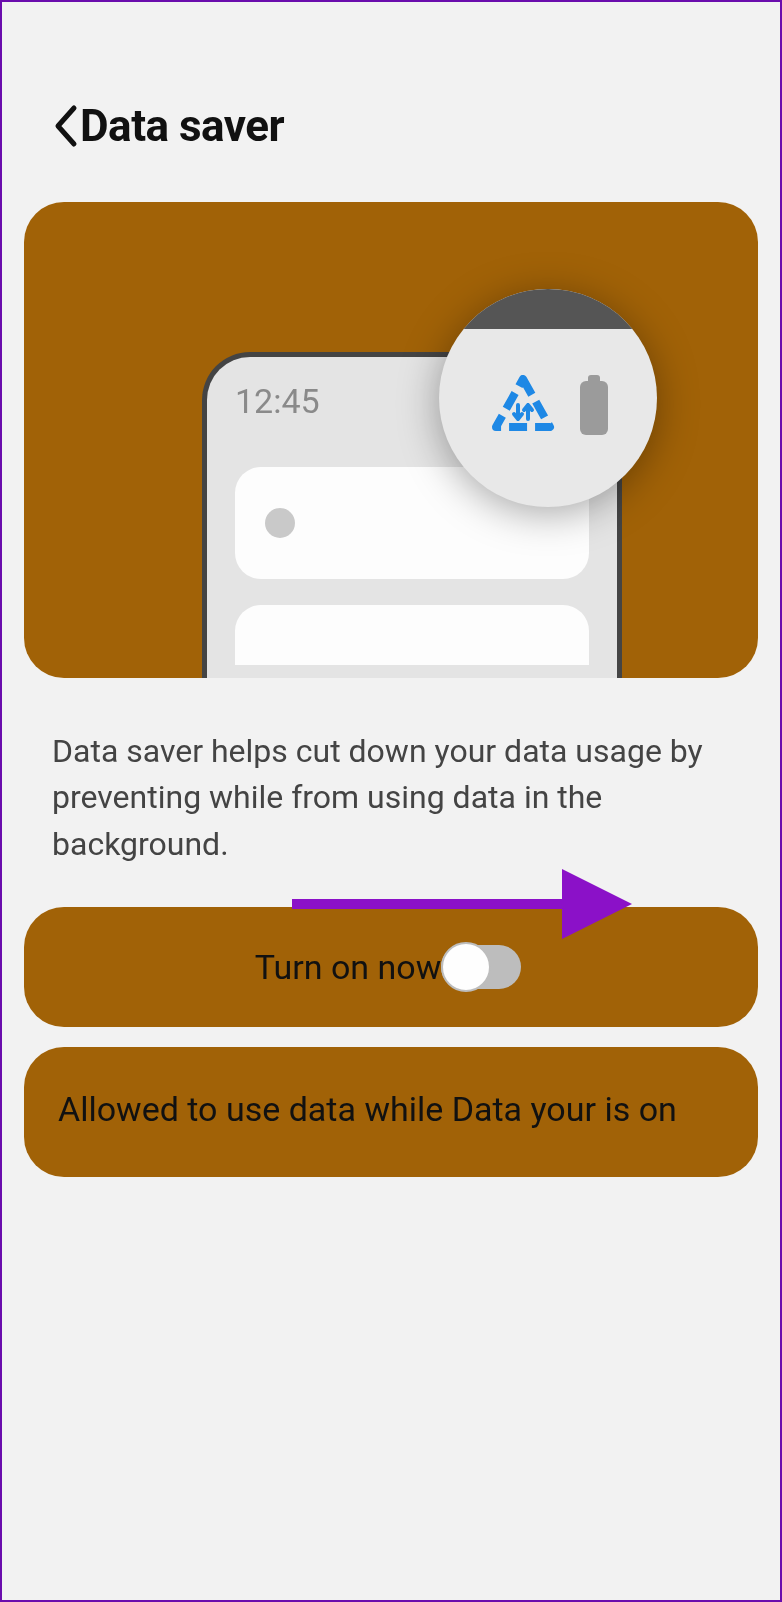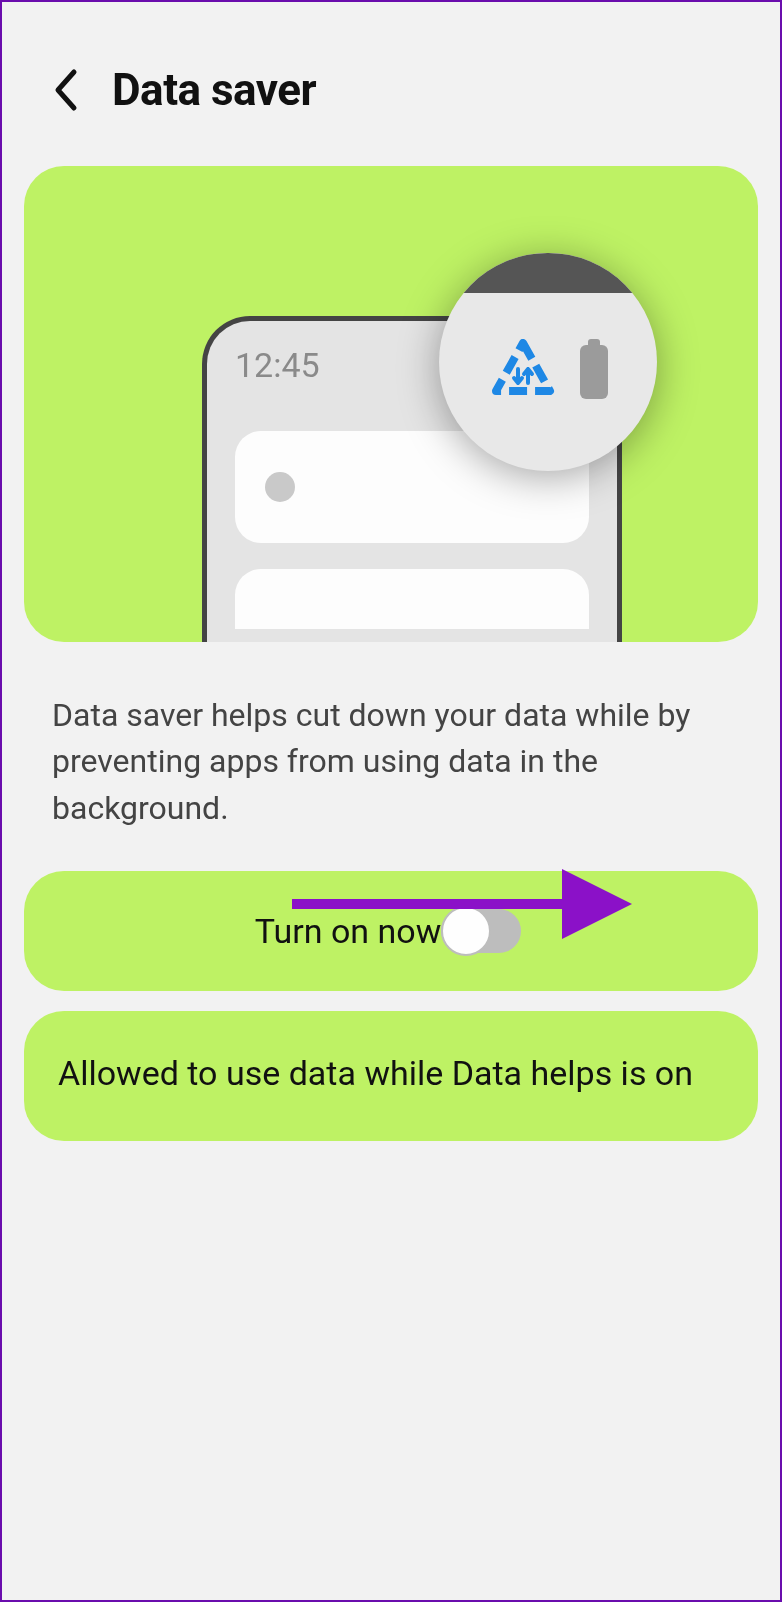--- a/index.html
+++ b/index.html
@@ -8,32 +8,31 @@
     height: 1602px;
     background: #f2f2f2;
     border: 2px solid #6a0dad;
     font-family: -apple-system, BlinkMacSystemFont, "Segoe UI", Roboto, Arial, sans-serif;
     position: relative;
     overflow: hidden;
   }
   .header {
     display: flex;
     align-items: center;
-    padding: 62px 40px 40px 50px;
-    gap: 32px;
+    padding: 98px 40px 40px 50px;
   }
   .back-icon svg { display:block; }
   .title {
     font-size: 44px;
     font-weight: 700;
     color: #111;
     letter-spacing: -0.5px;
   }
   .card {
-    background: #bef264;
+    background: #a16207;
     border-radius: 40px;
     margin: 10px 22px 20px 22px;
   }
   .illus-card {
     height: 476px;
     position: relative;
     overflow: hidden;
   }
   .phone-frame {
     position: absolute;
@@ -193,32 +192,32 @@
           <path d="M35 4 L62 52 L8 52 Z" fill="none" stroke="#1e88e5" stroke-width="8" stroke-linejoin="round" stroke-dasharray="18 8"></path>
           <path d="M30 30 L30 44 M30 44 L26 39 M30 44 L34 39" stroke="#1e88e5" stroke-width="4" stroke-linecap="round" fill="none"></path>
           <path d="M40 44 L40 30 M40 30 L36 35 M40 30 L44 35" stroke="#1e88e5" stroke-width="4" stroke-linecap="round" fill="none"></path>
         </svg>
       </div>
       <div class="battery-icon"></div>
     </div>
   </div>
 </div>
 
-<div class="desc">Data saver helps cut down your data while by preventing apps from using data in the background.</div>
+<div class="desc">Data saver helps cut down your data usage by preventing while from using data in the background.</div>
 
 <div class="card toggle-row">
   <div class="toggle-label">Turn on now</div>
   <div class="switch">
     <div class="switch-track"></div>
     <div class="switch-thumb"></div>
   </div>
 </div>
 
 <div class="card link-row">
-  <div class="link-label">Allowed to use data while Data helps is on</div>
+  <div class="link-label">Allowed to use data while Data your is on</div>
 </div>
 
 <div class="arrow-annotation">
   <svg width="340" height="110" viewBox="0 0 340 110">
     <line x1="0" y1="55" x2="280" y2="55" stroke="#8b11c8" stroke-width="10"></line>
     <polygon points="270,20 340,55 270,90" fill="#8b11c8"></polygon>
   </svg>
 </div>
 
 </body></html>

